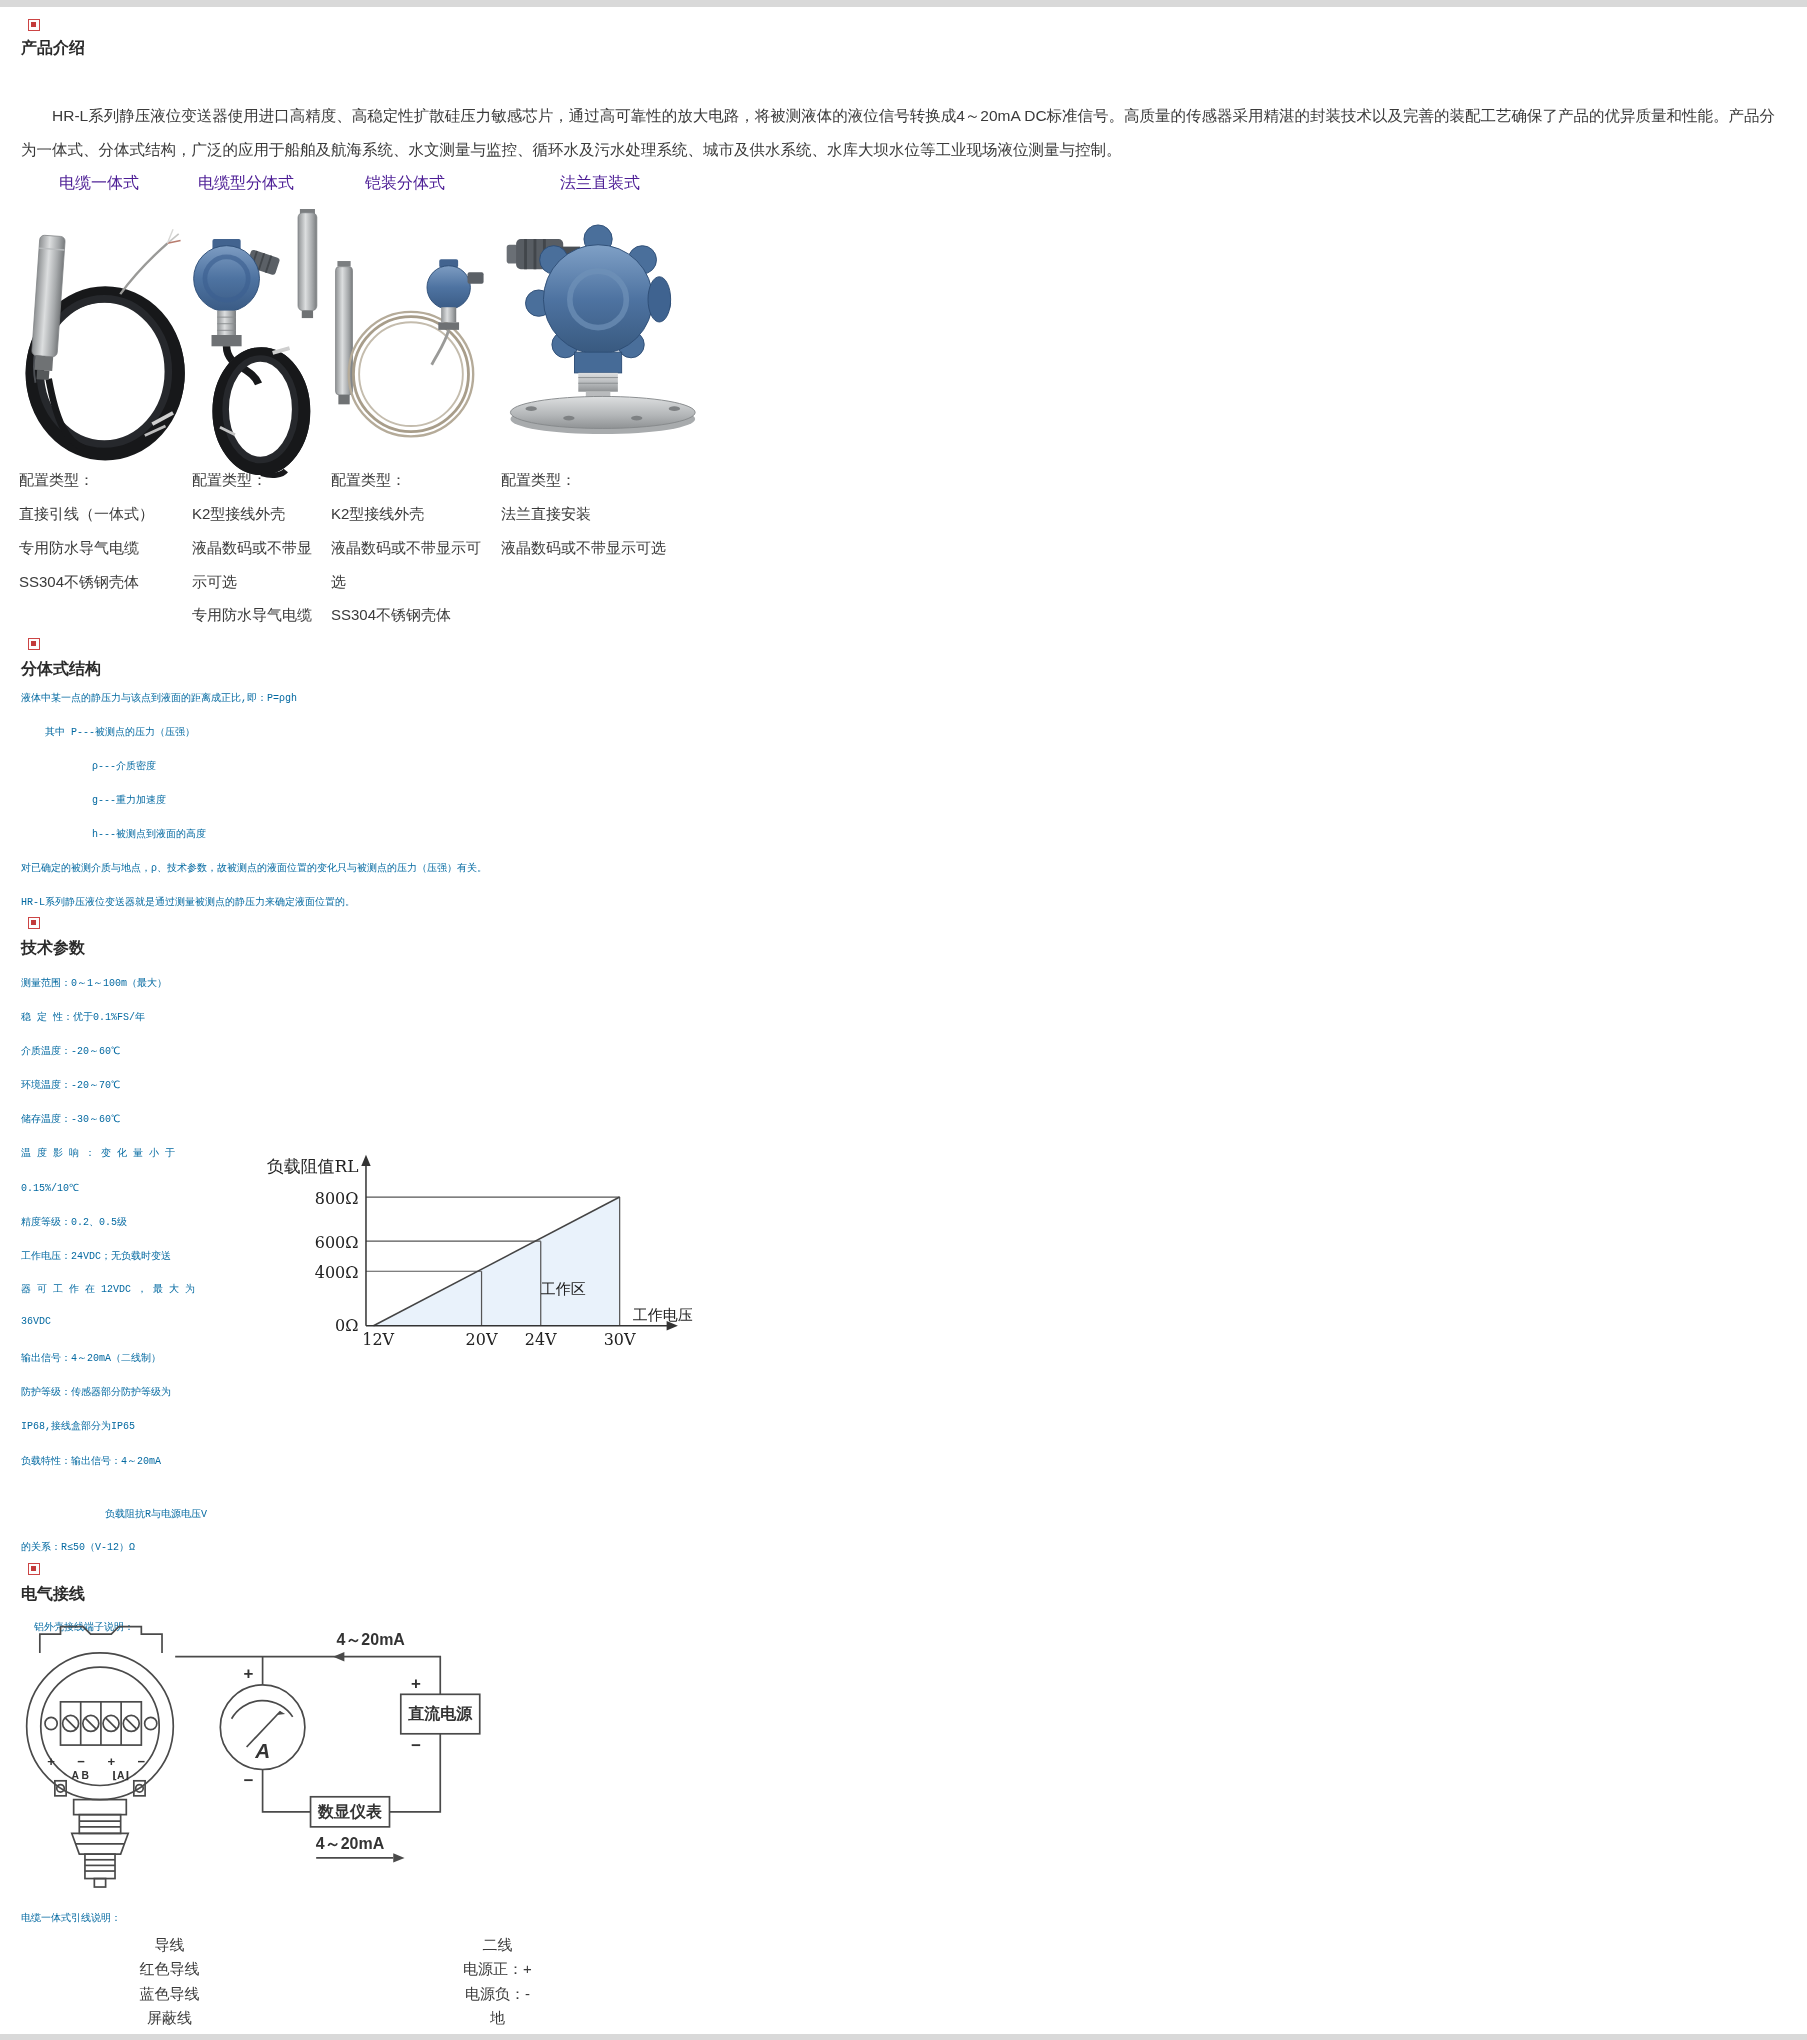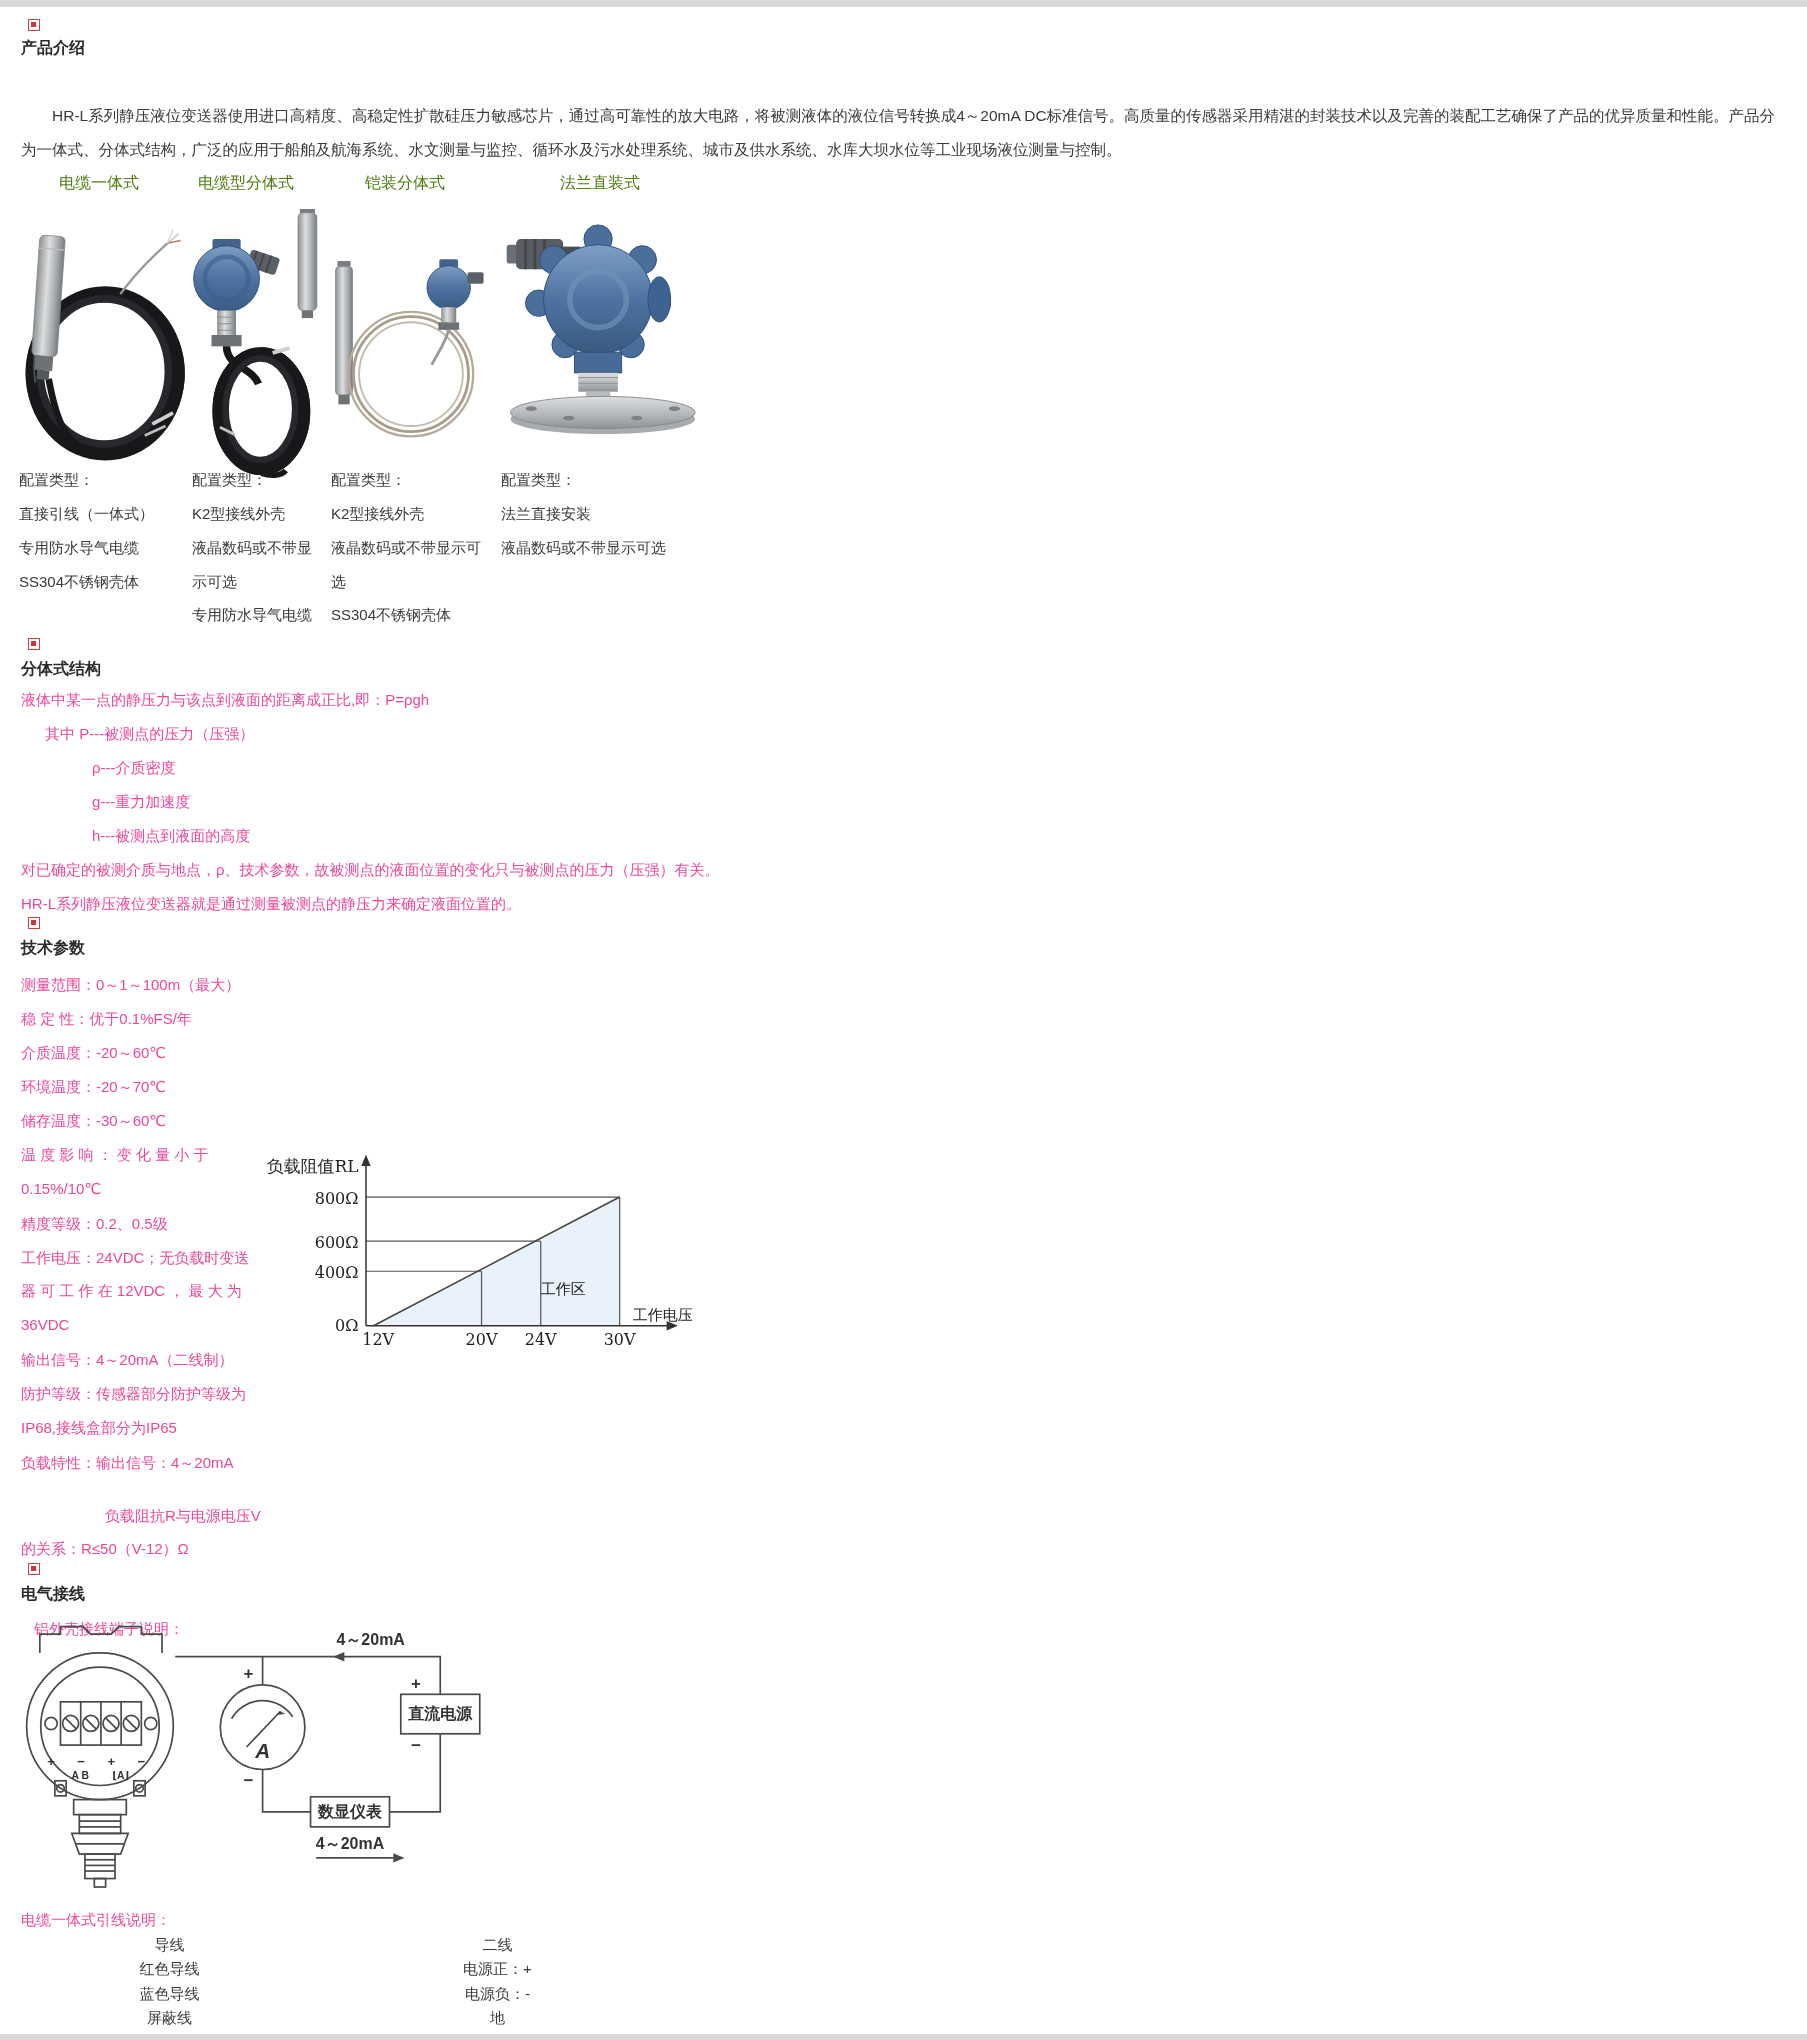--- a/index.html
+++ b/index.html
@@ -1,24 +1,24 @@
 <!DOCTYPE html>
 <html style="font-size:15px"><head>
 <meta charset="utf-8">
 <style>
   html,body{margin:0;padding:0;background:#fff;}
   #page{position:relative;width:1808px;height:2040px;background:#ffffff;
         font-family:"Liberation Sans","DejaVu Sans",sans-serif;color:#3a3a3a;overflow:hidden;}
   .strip{position:absolute;left:0;width:1808px;height:6.6px;background:#d9d9d9;}
   .abs{position:absolute;white-space:nowrap;}
   .h{font-size:16px;font-weight:bold;color:#2b2b2b;}
-  .t{font-size:15px;color:#ec4899;}
+  .t{font-size:10px;color:#0369a1;font-family:Liberation Mono, monospace;}
   .para{position:absolute;left:21px;top:83px;width:1768px;font-size:15.5px;line-height:34px;
         text-indent:2em;color:#3a3a3a;}
-  .lbl{font-size:16px;color:#4d7c0f;}
+  .lbl{font-size:16px;color:#4c1d95;}
   .mark{position:absolute;width:12.2px;height:12.2px;border:0.9px solid #cc4444;background:#fdfdfd;
         box-sizing:border-box;}
   .mark i{position:absolute;left:1.9px;top:1.9px;width:4.7px;height:4.7px;background:#c23a3a;
         display:block;}
   .cfg{position:absolute;white-space:nowrap;font-size:15px;color:#3a3a3a;}
   svg{position:absolute;overflow:visible;}
   svg text{font-family:"Liberation Sans","DejaVu Sans",sans-serif;}
   svg text.serif{font-family:"DejaVu Serif","Liberation Serif",serif;}
   .tblcell{position:absolute;width:207px;text-align:center;font-size:15px;color:#3a3a3a;}
 </style>

